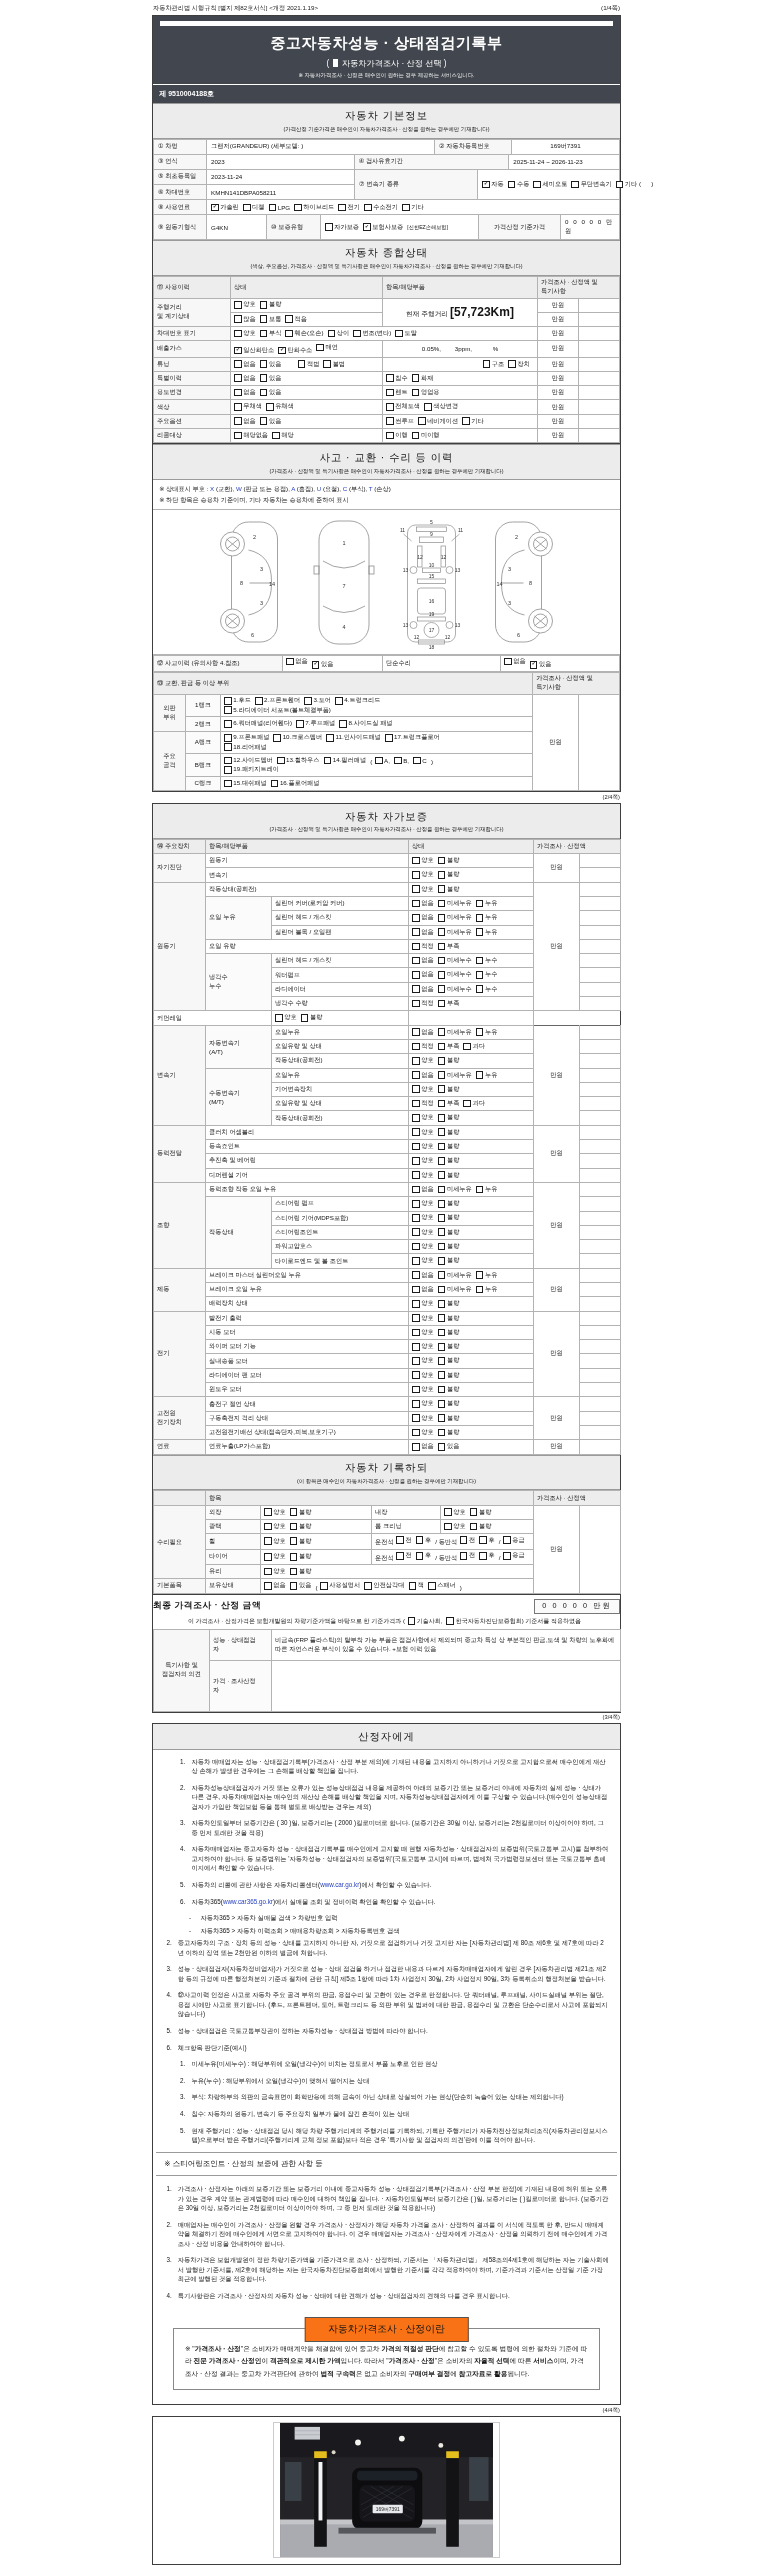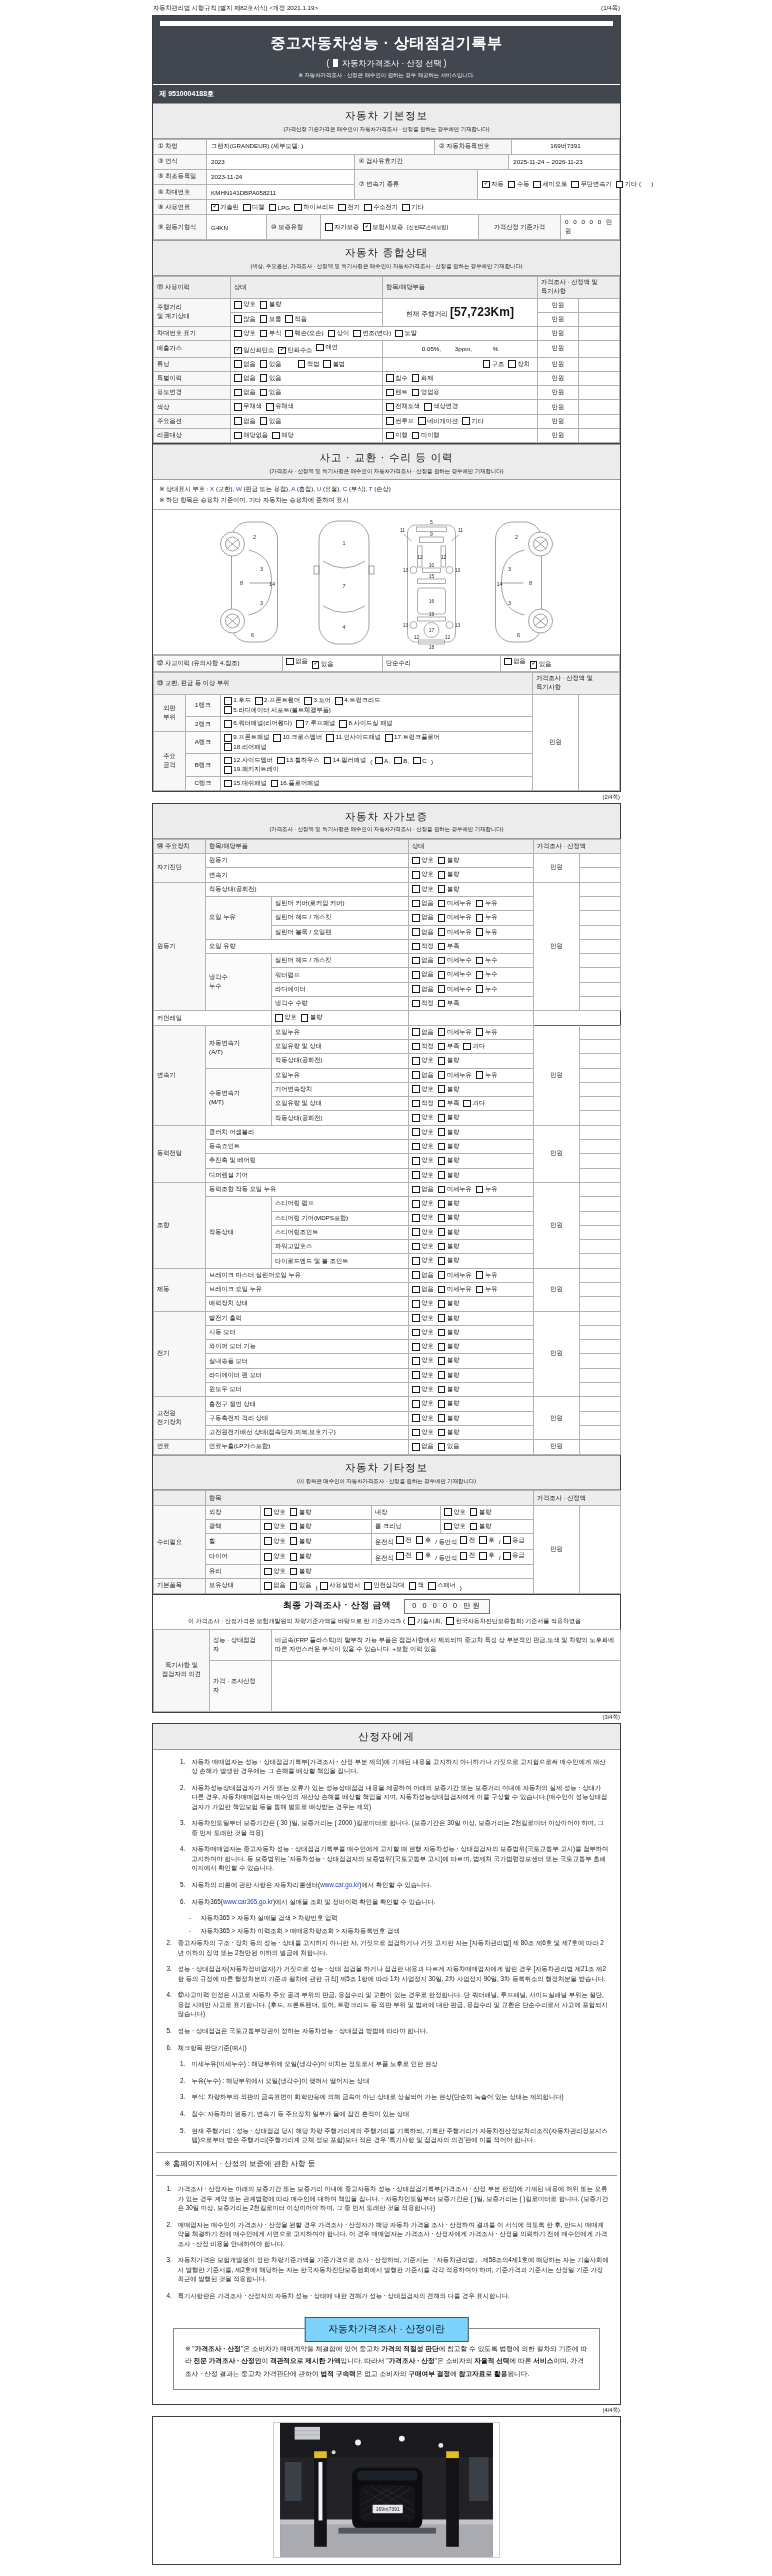--- a/index.html
+++ b/index.html
@@ -51,33 +51,33 @@
   .b-cell.ctr{justify-content:center}
   .warr .cbt{font-size:5.2px}
   .baseprice{letter-spacing:1.5px}
   
   .acc-notes{padding:4.1px 6.2px;font-size:6.2px;line-height:1.7;border-bottom:0.5px solid #b3b3b3}
   .diagram-wrap{display:flex;justify-content:center;padding:4.1px 0;border-bottom:0.5px solid #b3b3b3}
   svg text{font-family:"Liberation Sans",sans-serif}
   .blue{color:#2740c0}
   
   .final{border-top:1px solid #3e3e3e;padding:4.1px 0 3.1px;text-align:center}
-  .final-line{display:flex;justify-content:center;align-items:center;gap:13px}
+  .final-line{display:flex;justify-content:space-between;align-items:center;gap:13px}
   .final-title{font-size:8.8px;font-weight:bold;letter-spacing:0.5px}
   .final-amt{border:0.5px solid #777;background:#fafafa;padding:1.5px 7.2px;font-size:7.2px;letter-spacing:2.1px}
   .final-note{font-size:6px;margin-top:3.1px;display:flex;justify-content:center;align-items:center}
   
   .n-h{border-top:0.5px solid #9a9a9a;border-bottom:0.5px solid #9a9a9a;padding:6.2px 8.2px;font-size:7.5px;margin:0 0 8.2px;background:#fff}
   .n-h:first-child{border-top:none}
   .n-item{display:flex;font-size:6.3px;line-height:1.5;margin:0 8.2px 7.2px 10.3px}
   .n-item .no{width:11.3px;flex:none}
   .n-item.lv2{margin-left:24px}
   .n-item.lv3{margin-left:33px;margin-bottom:3.1px}
   .pb{border:0.5px solid #888;margin:17.5px 19.6px 14.4px;padding:14.4px 11.3px 9.3px;position:relative}
-  .pb-title{position:absolute;top:-12.4px;left:50%;transform:translateX(-50%);border:0.5px solid #555;background:#7dd3fc;padding:5.2px 23px;font-size:9.8px;white-space:nowrap}
+  .pb-title{position:absolute;top:-12.4px;left:50%;transform:translateX(-50%);border:0.5px solid #555;background:#f97316;padding:5.2px 23px;font-size:9.8px;white-space:nowrap}
   .pb-body{font-size:6.7px;line-height:1.8}
   
   .photo-area{display:flex;flex-direction:column;align-items:center;padding:5.2px 0 6.2px}
   .photo{border:0.5px solid #ccc;line-height:0}
 </style>
 </head>
 <body>
 
 <div class="sheet">
 
@@ -668,21 +668,21 @@
             <td class="lab gt">연료</td>
             <td class="gt" colspan="2">연료누출(LP가스포함)</td>
             <td class="gt"><span class="cb"><span class="bx"></span><span class="cbl">없음</span></span><span class="cb"><span class="bx"></span><span class="cbl">있음</span></span></td>
             <td class="price gt">만원</td>
             <td class="gt"></td>
           </tr>
         </tbody>
       </table>
 
     <div class="sec-head">
-      <div class="sec-title">자동차 기타정보</div>
+      <div class="sec-title">자동차 기록하되</div>
       <div class="sec-sub">(이 항목은 매수인이 자동차가격조사 · 산정을 원하는 경우에만 기재합니다)</div>
     </div>
     <table>
         <colgroup>
           <col style="width: 52px;">
           <col style="width: 55px;">
           <col style="width: 111px;">
           <col style="width: 69px;">
           <col style="width: 93px;">
           <col style="width: 46px;">
@@ -834,21 +834,21 @@
           <span class="tx">부식: 차량하부와 외판의 금속표면이 화학반응에 의해 금속이 아닌 상태로 상실되어 가는 현상(단순히 녹슬어 있는 상태는 제외합니다)</span>
         </div>
         <div class="n-item lv2">
           <span class="no">4.</span>
           <span class="tx">침수: 자동차의 원동기, 변속기 등 주요장치 일부가 물에 잠긴 흔적이 있는 상태</span>
         </div>
         <div class="n-item lv2">
           <span class="no">5.</span>
           <span class="tx">현재 주행거리 : 성능 · 상태점검 당시 해당 차량 주행거리계의 주행거리를 기록하되, 기록한 주행거리가 자동차전산정보처리조직(자동차관리정보시스템)으로부터 받은 주행거리(주행거리계 교체 정보 포함)보다 적은 경우 '특기사항 및 점검자의 의견'란에 이를 적어야 합니다.</span>
         </div>
-        <div class="n-h">※ 홈페이지에서 · 산정의 보증에 관한 사항 등</div>
+        <div class="n-h">※ 스티어링조인트 · 산정의 보증에 관한 사항 등</div>
         <div class="n-item lv1">
           <span class="no">1.</span>
           <span class="tx">가격조사 · 산정자는 아래의 보증기간 또는 보증거리 이내에 중고자동차 성능 · 상태점검기록부(가격조사 · 산정 부분 한정)에 기재된 내용에 허위 또는 오류가 있는 경우 계약 또는 관계법령에 따라 매수인에 대하여 책임을 집니다. · 자동차인도일부터 보증기간은 (      )일, 보증거리는 (      )킬로미터로 합니다. (보증기간은 30일 이상, 보증거리는 2천킬로미터 이상이어야 하며, 그 중 먼저 도래한 것을 적용합니다)</span>
         </div>
         <div class="n-item lv1">
           <span class="no">2.</span>
           <span class="tx">매매업자는 매수인이 가격조사 · 산정을 원할 경우 가격조사 · 산정자가 해당 자동차 가격을 조사 · 산정하여 결과를 이 서식에 적도록 한 후, 반드시 매매계약을 체결하기 전에 매수인에게 서면으로 고지하여야 합니다. 이 경우 매매업자는 가격조사 · 산정자에게 가격조사 · 산정을 의뢰하기 전에 매수인에게 가격조사 · 산정 비용을 안내하여야 합니다.</span>
         </div>
         <div class="n-item lv1">
           <span class="no">3.</span>

